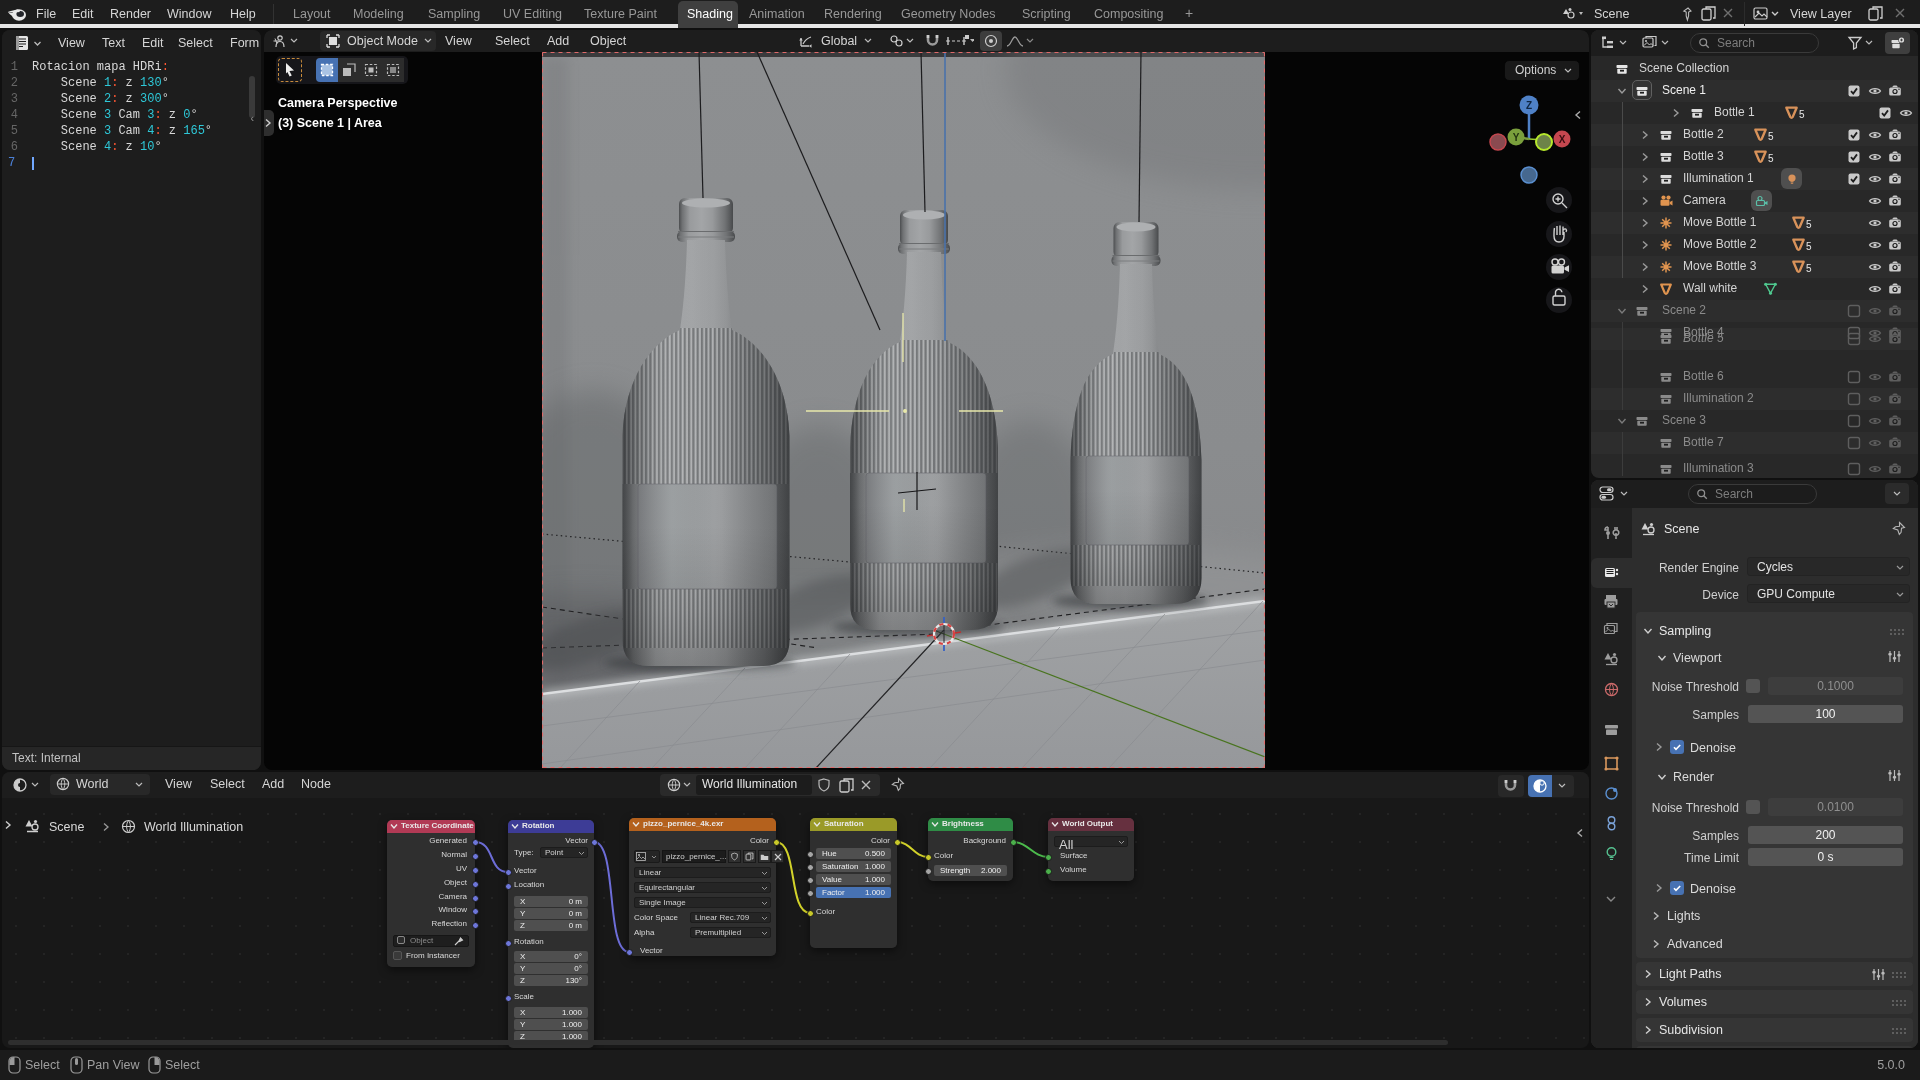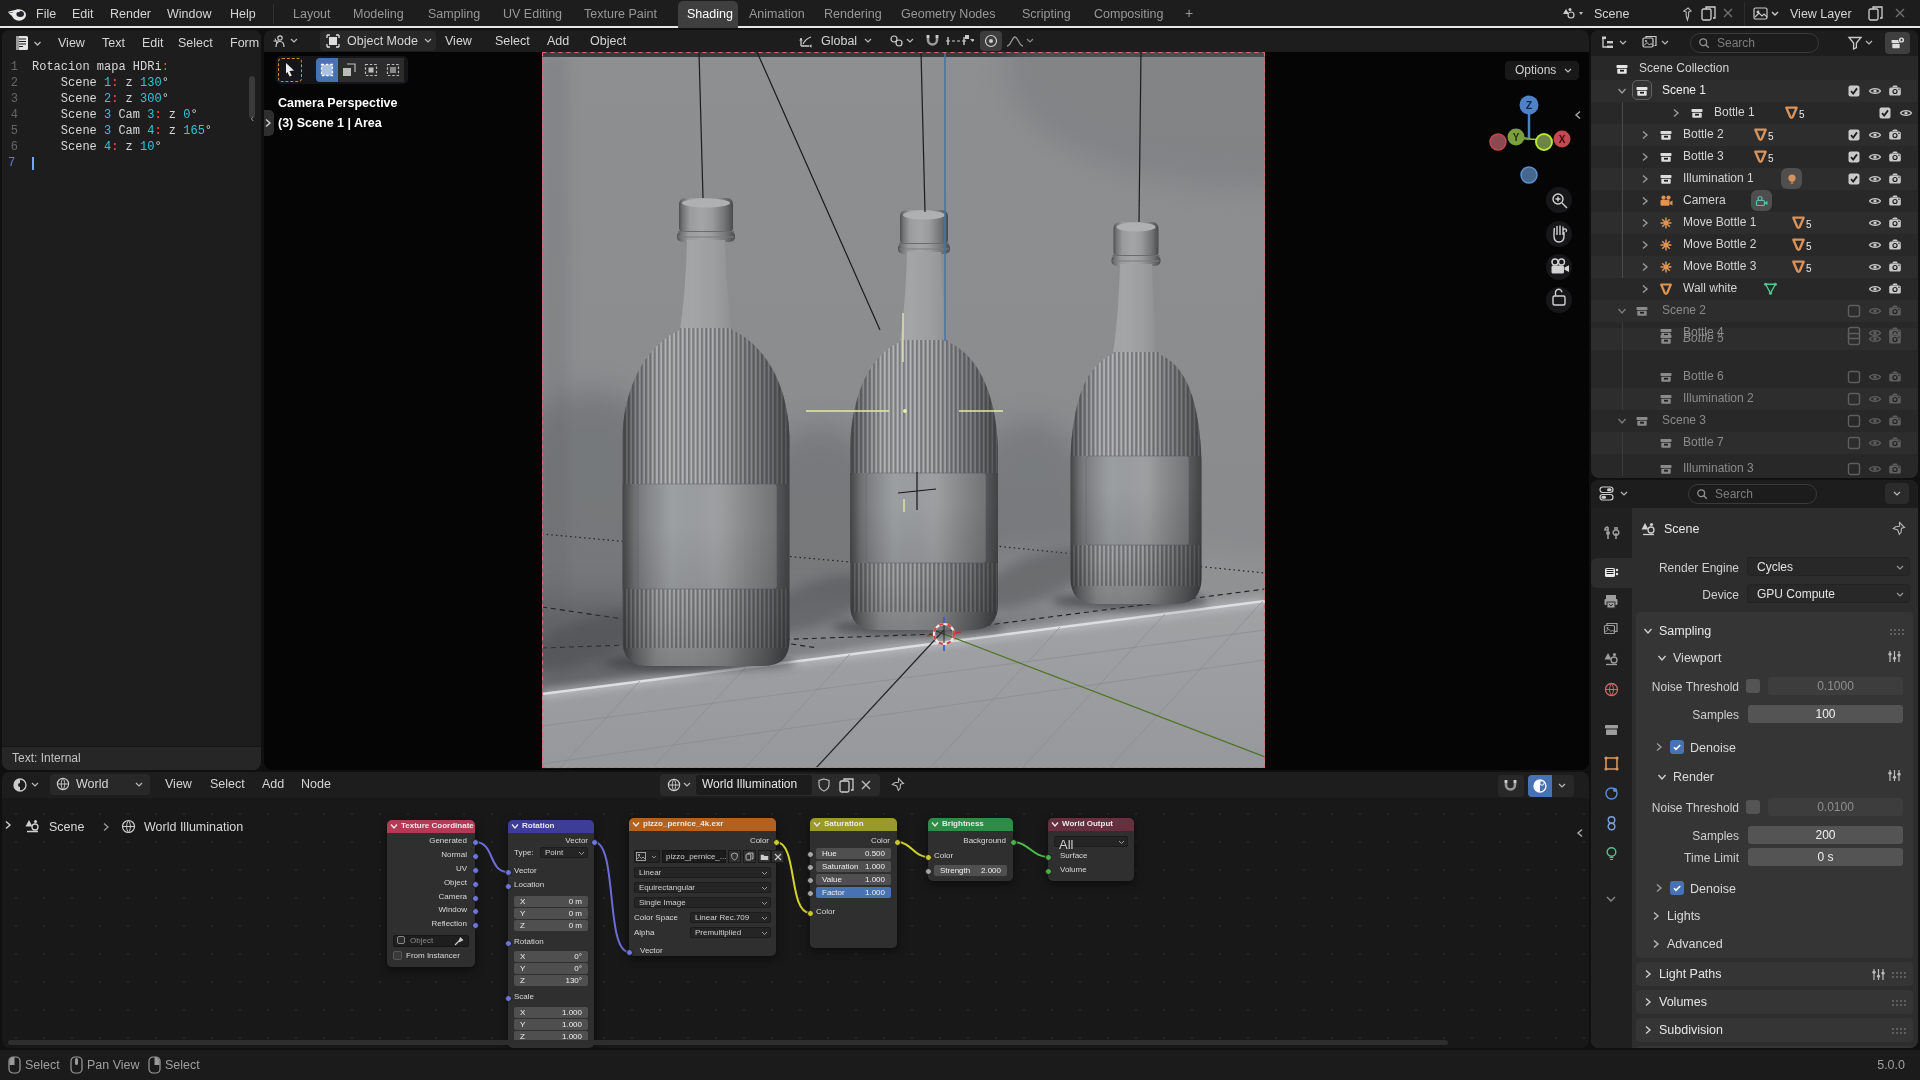--- a/index.html
+++ b/index.html
@@ -71,21 +71,21 @@
           <path d="M1.5 3 l3.5 4 3.5-4" stroke="currentColor" stroke-width="1.4" fill="none"></path>
         </symbol>
   <symbol id="i-camdata" viewBox="0 0 14 14">
     <circle cx="5" cy="4.5" r="2" fill="none" stroke="currentColor" stroke-width="1.2"></circle>
     <rect x="1.5" y="6.5" width="8" height="5" rx="1" fill="none" stroke="currentColor" stroke-width="1.2"></rect>
     <path d="M9.5 8.5 l3-1.5 v4 l-3-1.5 Z" fill="currentColor"></path>
   </symbol>
 </defs>
 </svg>
 
-<div class="abs" id="topbar" style="left:0;top:0;width:1920px;height:28px;background:#1d1d1d;border-bottom:2px solid #e5e5e5;padding-left:42px;">
+<div class="abs" id="topbar" style="left:0;top:0;width:1920px;height:28px;background:#1d1d1d;border-bottom:4px solid #e5e5e5;padding-left:42px;">
   <svg class="abs" style="left:7px;top:5px" width="20" height="18" viewBox="0 0 20 18">
     <ellipse cx="12" cy="10" rx="7" ry="5.8" fill="#e8e8e8"></ellipse>
     <ellipse cx="13.2" cy="9" rx="3.8" ry="3" fill="#23252a"></ellipse>
     <ellipse cx="14.2" cy="8.2" r="1.7" fill="#e8e8e8"></ellipse>
     <path d="M0.8 6.8 L11 4.2 L13 7 L6.5 7.6 Z" fill="#e8e8e8"></path>
     <path d="M0.8 6.9 C3.5 10.5,6.5 12.2,9.5 12.8 L7.2 8.2 Z" fill="#e8e8e8"></path>
   </svg>
   <div class="abs hdrtxt" style="left:36px;top:7px">File</div>
   <div class="abs hdrtxt" style="left:72px;top:7px">Edit</div>
   <div class="abs hdrtxt" style="left:110px;top:7px">Render</div>

